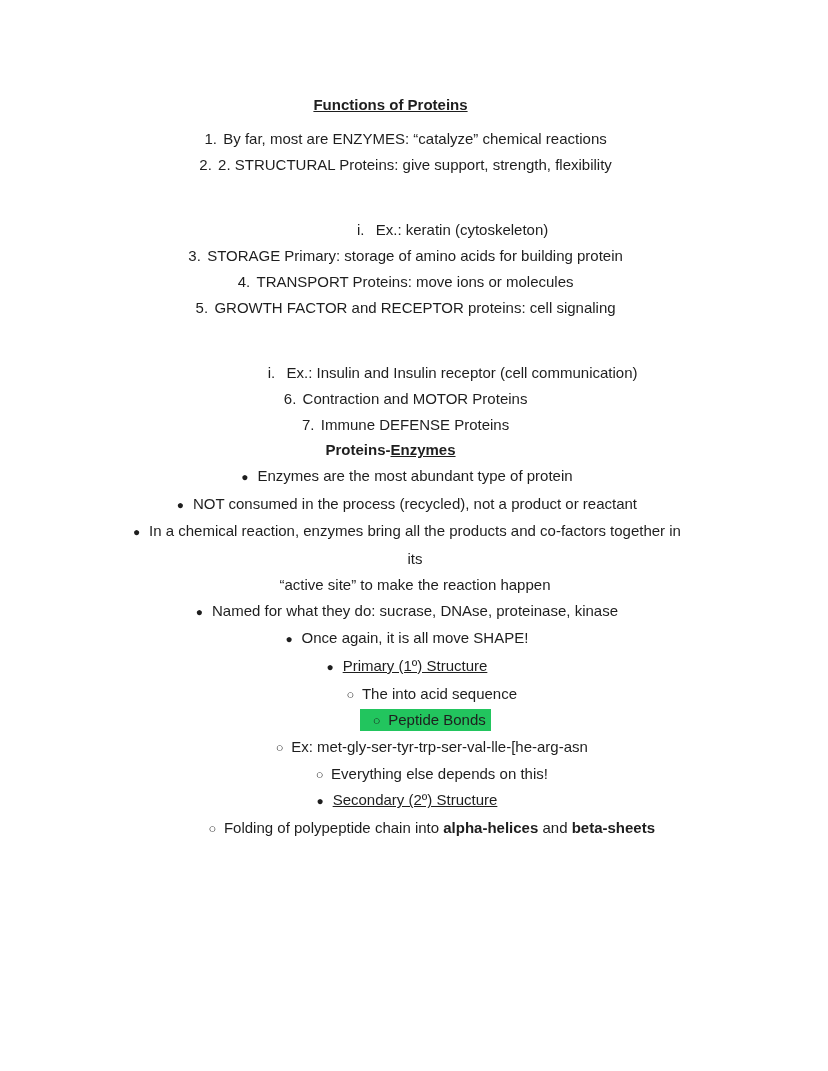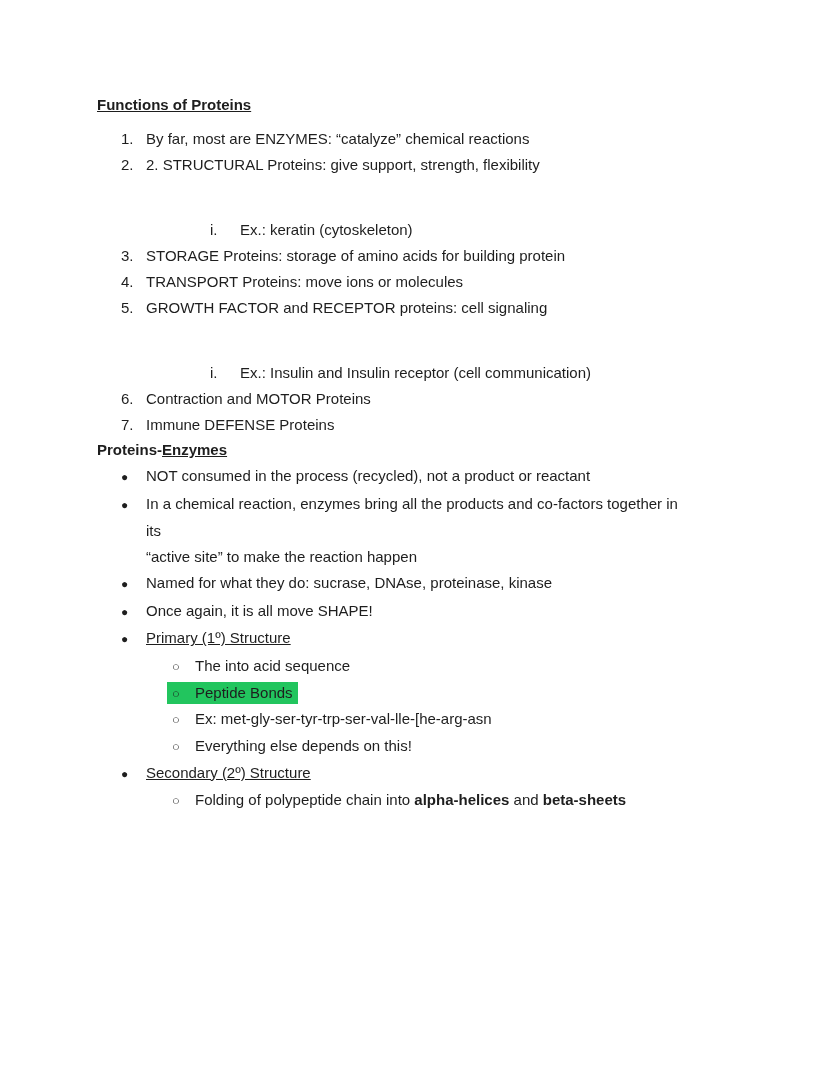--- a/index.html
+++ b/index.html
@@ -7,20 +7,21 @@
     width:828px;height:1071px;background:#ffffff;overflow:hidden;
     font-family:"Liberation Sans","DejaVu Sans",sans-serif;
   }
   .doc{
     position:relative;
     padding-top:92px;
     width:684px;
     font-size:15px;
     line-height:25.7px;
     color:#1e1e1e;
+    text-align:center;
   }
   .line{white-space:normal;}
   .b-heading{padding-left:97px;font-weight:700;}
   .space-after{margin-bottom:8.3px;}
   .s-num   {padding-left:146px;text-indent:-25px;}
   .s-disc  {padding-left:146px;text-indent:-25px;}
   .s-roman {padding-left:240px;text-indent:-30px;margin-top:40px;}
   .s-circle{padding-left:195px;text-indent:-23px;}
   .marker{display:inline-block;text-indent:0;}
   .m-num{width:25px;}
@@ -33,27 +34,28 @@
   .hl{margin-left:-5px;padding:2px 5px 3px 5px;}
 </style>
 </head>
 <body>
 
 <div class="doc" id="doc-root" style="color: rgb(30, 30, 30); background: rgb(255, 255, 255);">
     <div class="line b-heading space-after"><span class="bold underline">Functions of Proteins</span></div>
     <div class="line s-num"><span class="marker m-num">1.</span><span>By far, most are ENZYMES: “catalyze” chemical reactions</span></div>
     <div class="line s-num"><span class="marker m-num">2.</span><span>2. STRUCTURAL Proteins: give support, strength, flexibility</span></div>
     <div class="line s-roman"><span class="marker m-roman">i.</span><span>Ex.: keratin (cytoskeleton)</span></div>
-    <div class="line s-num"><span class="marker m-num">3.</span><span>STORAGE Proteins: storage of amino acids for building protein</span></div>
+    <div class="line s-num"><span class="marker m-num">3.</span><span>STORAGE Primary: storage of amino acids for building protein</span></div>
     <div class="line s-num"><span class="marker m-num">4.</span><span>TRANSPORT Proteins: move ions or molecules</span></div>
     <div class="line s-num"><span class="marker m-num">5.</span><span>GROWTH FACTOR and RECEPTOR proteins: cell signaling</span></div>
     <div class="line s-roman"><span class="marker m-roman">i.</span><span>Ex.: Insulin and Insulin receptor (cell communication)</span></div>
     <div class="line s-num"><span class="marker m-num">6.</span><span>Contraction and MOTOR Proteins</span></div>
     <div class="line s-num"><span class="marker m-num">7.</span><span>Immune DEFENSE Proteins</span></div>
     <div class="line b-heading"><span class="bold">Proteins-</span><span class="bold underline">Enzymes</span></div>
+    <div class="line s-disc"><span class="marker m-disc">●</span><span>Enzymes are the most abundant type of protein</span></div>
     <div class="line s-disc"><span class="marker m-disc">●</span><span>NOT consumed in the process (recycled), not a product or reactant</span></div>
     <div class="line s-disc"><span class="marker m-disc">●</span><span>In a chemical reaction, enzymes bring all the products and co-factors together in its</span><br><span>“active site” to make the reaction happen</span></div>
     <div class="line s-disc"><span class="marker m-disc">●</span><span>Named for what they do: sucrase, DNAse, proteinase, kinase</span></div>
     <div class="line s-disc"><span class="marker m-disc">●</span><span>Once again, it is all move SHAPE!</span></div>
     <div class="line s-disc"><span class="marker m-disc">●</span><span class="underline">Primary (1º) Structure</span></div>
     <div class="line s-circle"><span class="marker m-circle">○</span><span>The into acid sequence</span></div>
     <div class="line s-circle"><span class="hl" style="background: #22c55e;"><span class="marker m-circle">○</span><span>Peptide Bonds</span></span></div>
     <div class="line s-circle"><span class="marker m-circle">○</span><span>Ex: met-gly-ser-tyr-trp-ser-val-lle-[he-arg-asn</span></div>
     <div class="line s-circle"><span class="marker m-circle">○</span><span>Everything else depends on this!</span></div>
     <div class="line s-disc"><span class="marker m-disc">●</span><span class="underline">Secondary (2º) Structure</span></div>

